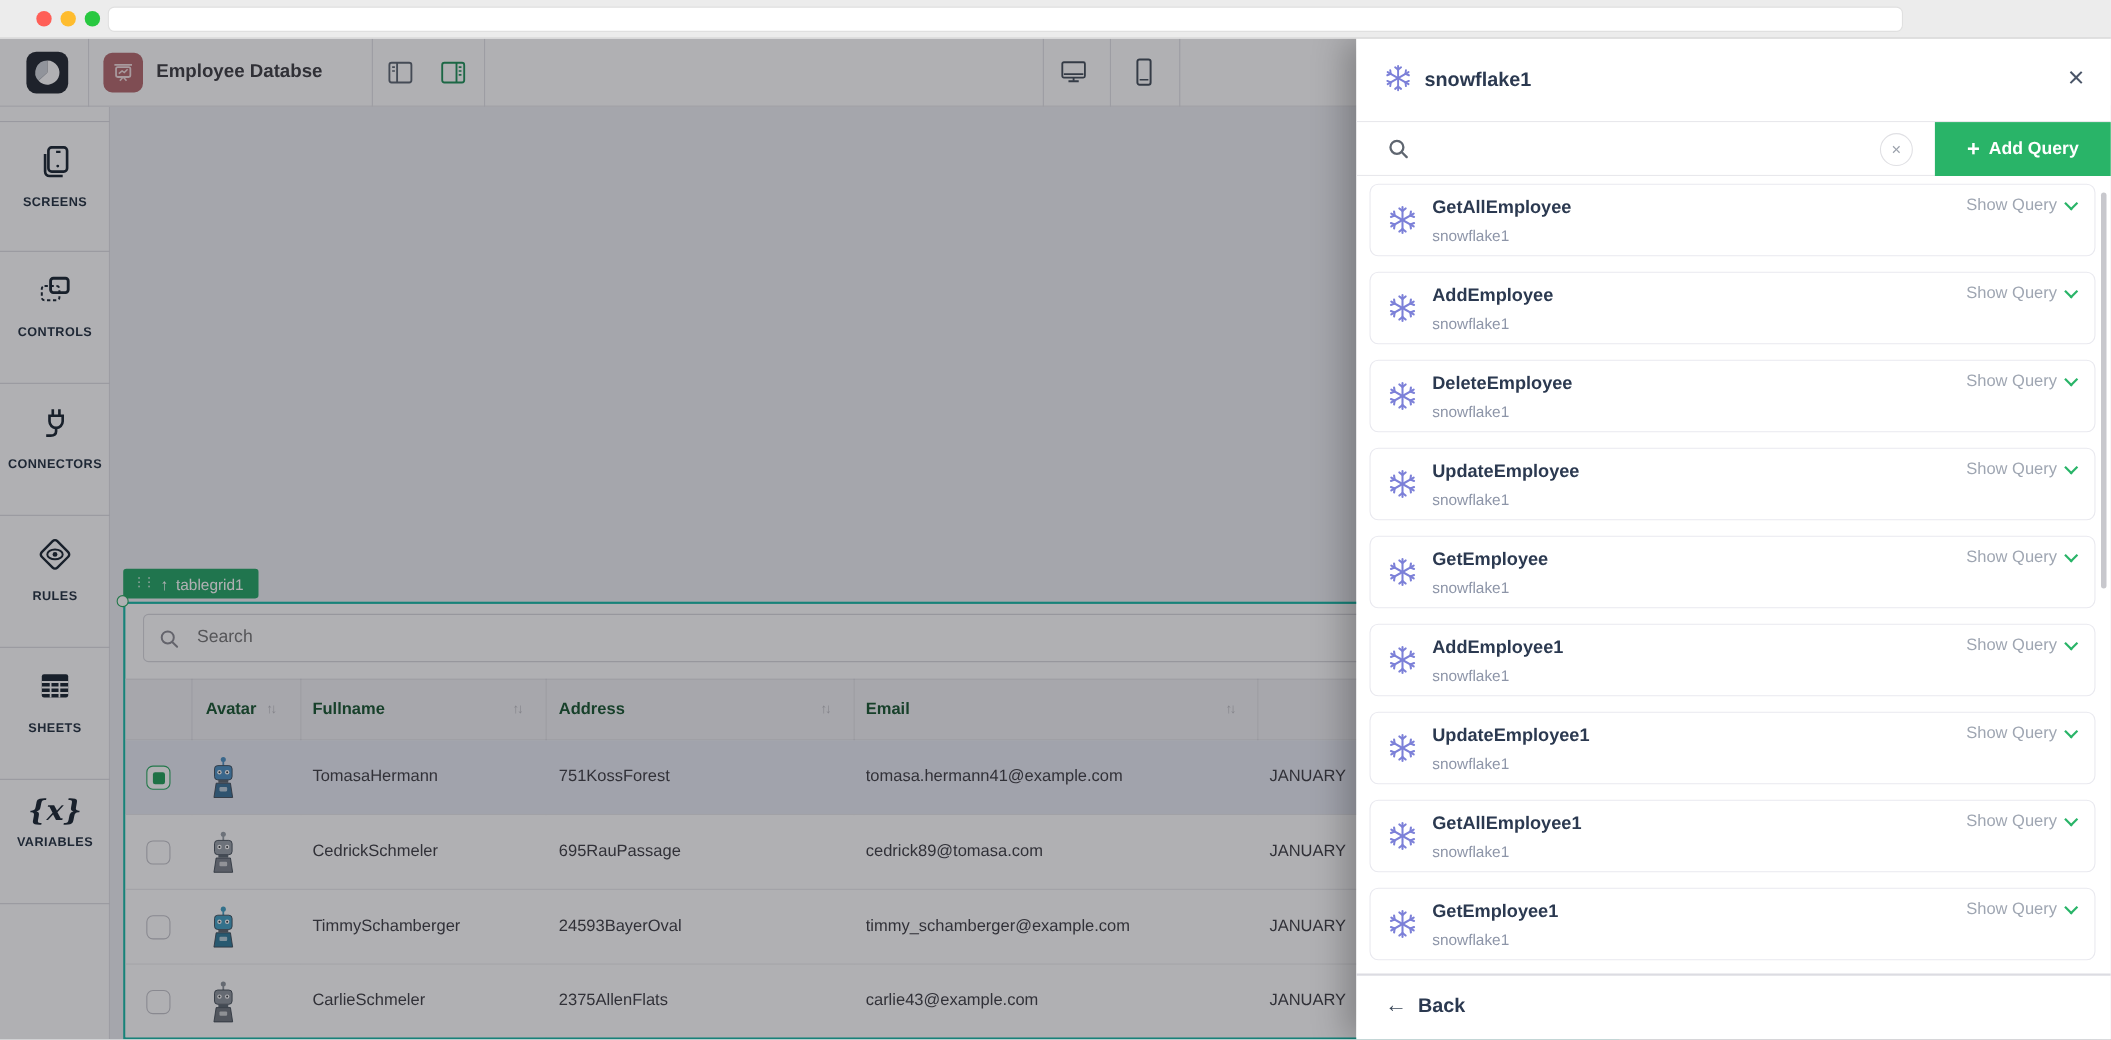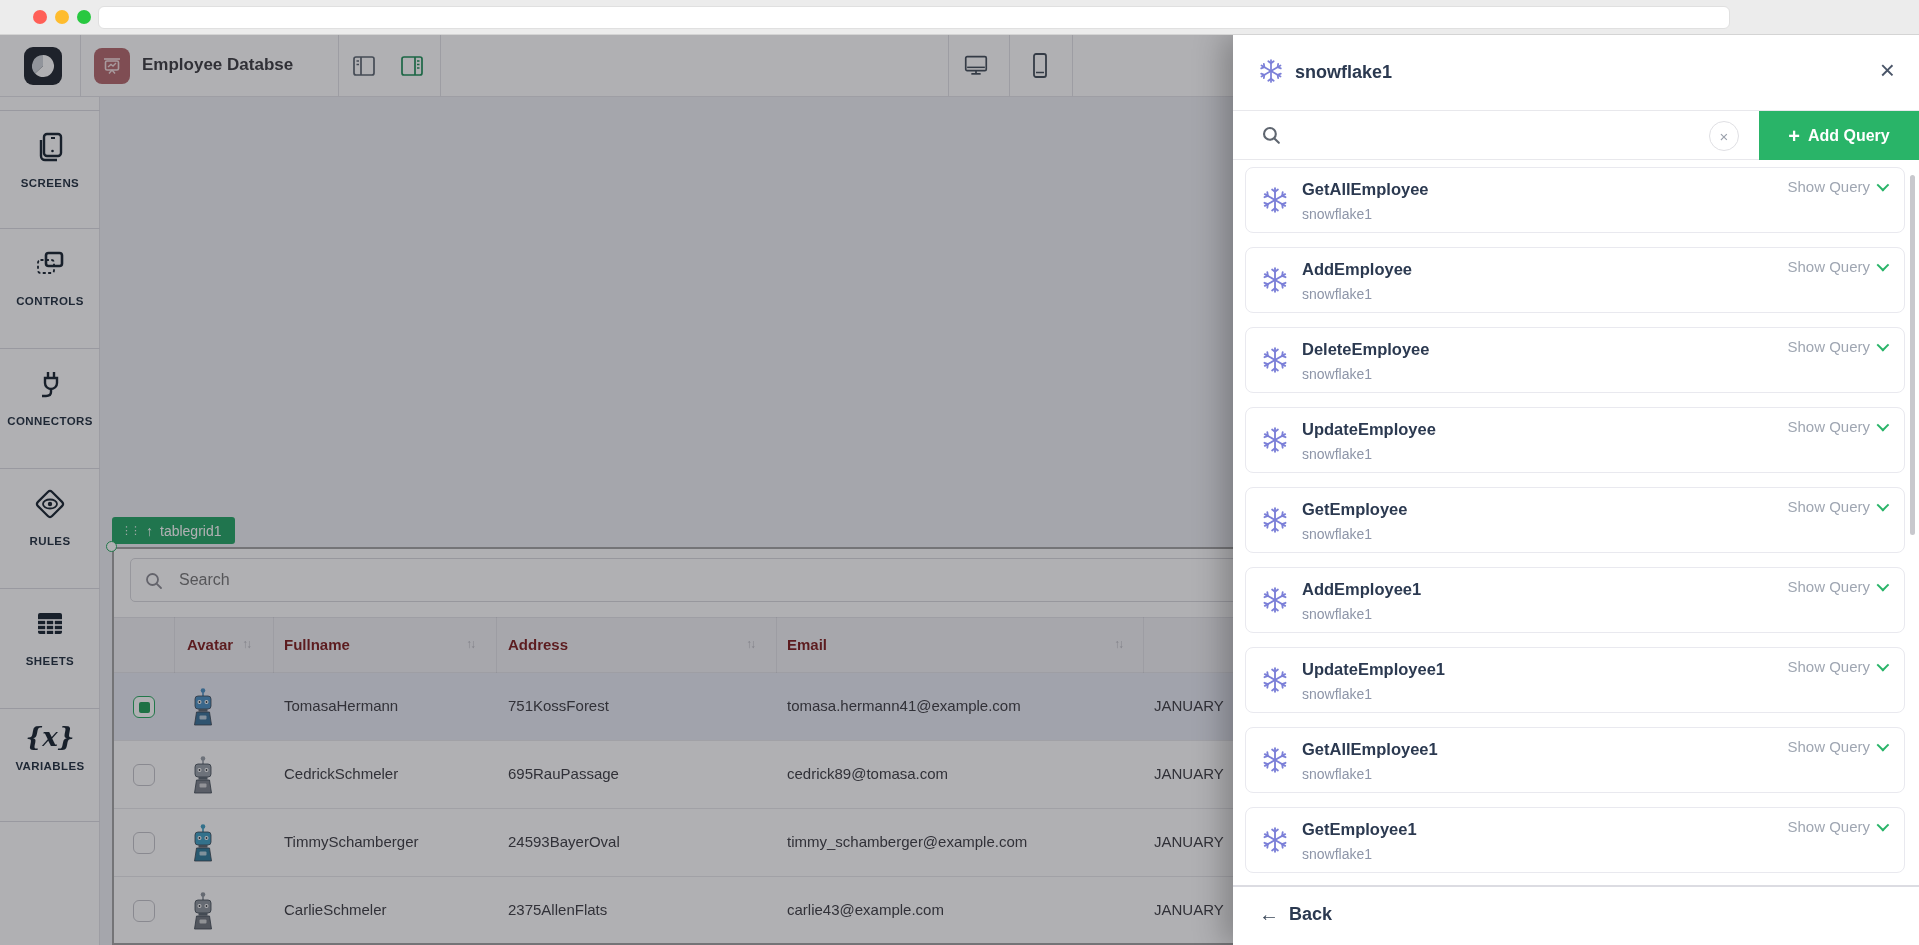--- a/index.html
+++ b/index.html
@@ -50,28 +50,28 @@
   .lg-swatch{position:absolute;width:15px;height:15px;}
   .lg-label{position:absolute;font-size:15px;color:#3c3c40;transform:translateY(-2px);}
 
   
   .tg-badge{position:absolute;left:112px;top:517px;height:27px;background:#23a564;border-radius:3px;color:#fff;
             display:flex;align-items:center;gap:7px;padding:0 13px 0 9px;font-size:14px;z-index:8;}
   .tg-badge .dots{font-size:11px;letter-spacing:-2px;line-height:1;opacity:.9;}
   .tg-handle{position:absolute;left:106px;top:541px;width:11px;height:11px;border-radius:50%;
              background:#fff;border:1.5px solid #26a95f;z-index:9;}
   .tgrid{position:absolute;left:112px;top:547px;width:1360px;height:398px;background:#ffffff;
-         border:2px solid #a3a3a3;z-index:6;overflow:hidden;}
+         border:2px solid #14b8a6;z-index:6;overflow:hidden;}
   .tg-search{position:absolute;left:16px;top:9px;width:1320px;height:44px;border:1.5px solid #d9d9de;
              border-radius:5px;background:#fff;}
   .tg-search input{position:absolute;left:46px;top:0;width:1200px;height:41px;border:none;outline:none;
                    font-size:16px;color:#333;font-family:"Liberation Sans",sans-serif;background:transparent;}
   .thead{position:absolute;left:0;top:68px;width:1356px;height:56px;background:#f2f2f5;
          border-top:1px solid #e3e3e8;border-bottom:1px solid #e3e3e8;}
-  .th{position:absolute;top:18px;font-size:15px;font-weight:700;color:#7f1d1d;}
+  .th{position:absolute;top:18px;font-size:15px;font-weight:700;color:#14532d;}
   .sort{position:absolute;top:19px;font-size:12px;color:#b9b9bf;letter-spacing:-2px;}
   .vline{position:absolute;top:68px;width:1px;height:330px;background:rgba(40,40,60,0.08);}
   .trow{position:absolute;left:0;width:1356px;height:68px;background:#fff;border-bottom:1px solid #e8e8ec;}
   .trow.sel{background:#e9ebf4;}
   .cell{position:absolute;top:24px;font-size:15px;color:#3c3c42;}
   .cb{position:absolute;left:19px;top:23px;width:22px;height:22px;border:1.5px solid #c4c4ca;border-radius:6px;
       background:#fff;display:flex;align-items:center;justify-content:center;}
   .trow.sel .cb{border-color:#26a95f;}
   .cb-in{width:11px;height:11px;border-radius:2px;background:#1f9e57;display:none;}
   .trow.sel .cb-in{display:block;}

